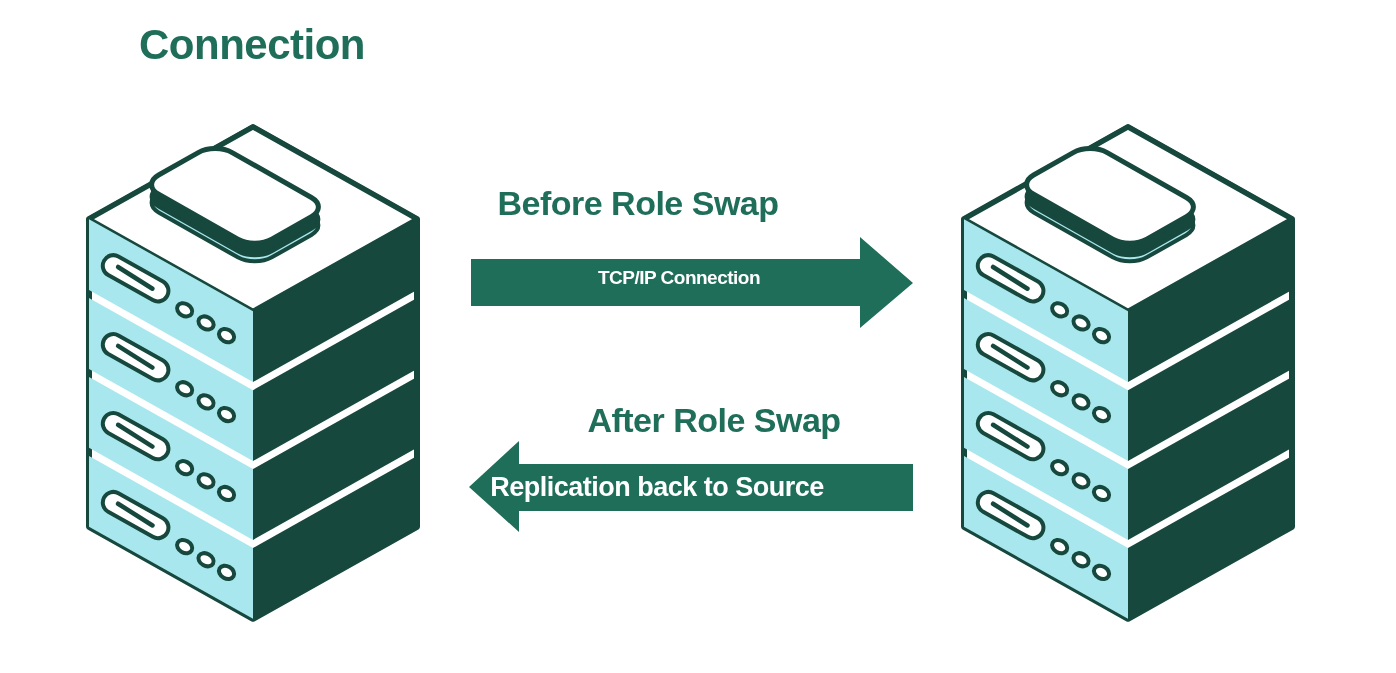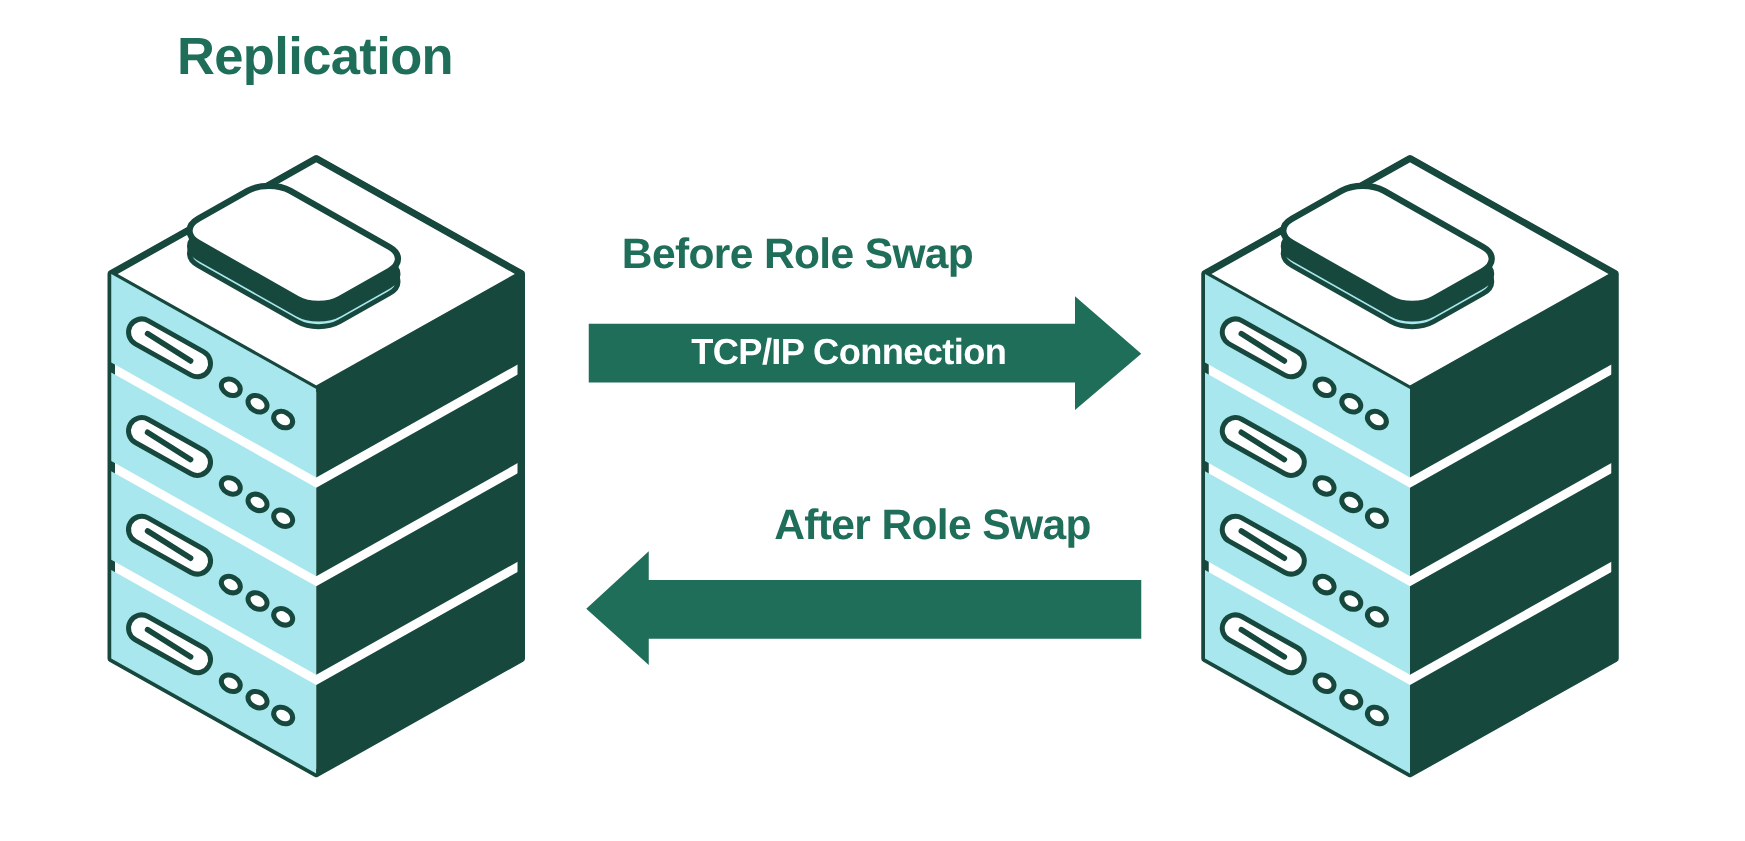--- a/index.html
+++ b/index.html
@@ -30,21 +30,21 @@
     color:var(--accent-green);
     font-size:42px;
   }
   .arrow-heading{
     color:var(--accent-green);
     font-size:34px;
   }
   .arrow-label{
     color:var(--arrow-text);
   }
-  .tcp-label{font-size:29px;}
+  .tcp-label{font-size:19px;}
   .repl-label{font-size:27px;}
 
   
   .face-cyan{fill:var(--light-cyan);}
   .face-dark{fill:var(--dark-teal);}
   .fill-white{fill:#ffffff;}
   .outline{stroke:var(--dark-teal);stroke-linejoin:round;stroke-linecap:round;}
   .arrow-shape{fill:var(--accent-green);}
 </style>
 </head>
@@ -110,32 +110,33 @@
 
         <g>
           <rect class="face-cyan outline" stroke-width="4" vector-effect="non-scaling-stroke" x="-80" y="-52" width="160" height="104" rx="24" transform="translate(152,92) scale(1,0.56) rotate(45)"></rect>
           <rect class="face-dark outline" stroke-width="4" vector-effect="non-scaling-stroke" x="-80" y="-52" width="160" height="104" rx="24" transform="translate(152,86) scale(1,0.56) rotate(45)"></rect>
           <rect class="fill-white outline" stroke-width="5" vector-effect="non-scaling-stroke" x="-80" y="-52" width="160" height="104" rx="24" transform="translate(152,74) scale(1,0.56) rotate(45)"></rect>
         </g>
       </g>
     </defs>
   </svg>
 
-  <div class="center-label node-title" style="left:252px;top:24px;">Replication</div>
+  <div class="center-label node-title" style="left:252px;top:24px;">Connection</div>
 
   <svg class="abs" style="left:83px;top:121px;" width="340" height="514" viewBox="0 0 340 508" preserveAspectRatio="none">
     <use href="#server-stack-shape"></use>
   </svg>
 
   <svg class="abs" style="left:958px;top:121px;" width="340" height="514" viewBox="0 0 340 508" preserveAspectRatio="none">
     <use href="#server-stack-shape"></use>
   </svg>
 
   <svg class="abs" style="left:0;top:0;" width="1396" height="673" viewBox="0 0 1396 673">
     <polygon class="arrow-shape" points="471,259 860,259 860,237 913,283 860,328 860,306 471,306"></polygon>
     <polygon class="arrow-shape" points="913,464 519,464 519,441 469,487 519,532 519,511 913,511"></polygon>
   </svg>
 
   <div class="center-label arrow-heading" style="left:638px;top:186px;">Before Role Swap</div>
   <div class="center-label arrow-label tcp-label" style="left:679px;top:268px;">TCP/IP Connection</div>
-  <div class="center-label arrow-heading" style="left:714px;top:403px;margin-left:32px;">After Role Swap</div>
+  <div class="center-label arrow-heading" style="left:714px;top:403px;">After Role Swap</div>
+  <div class="center-label arrow-label repl-label" style="left:657px;top:474px;">Replication back to Source</div>
 
 </div>
 
 </body></html>

